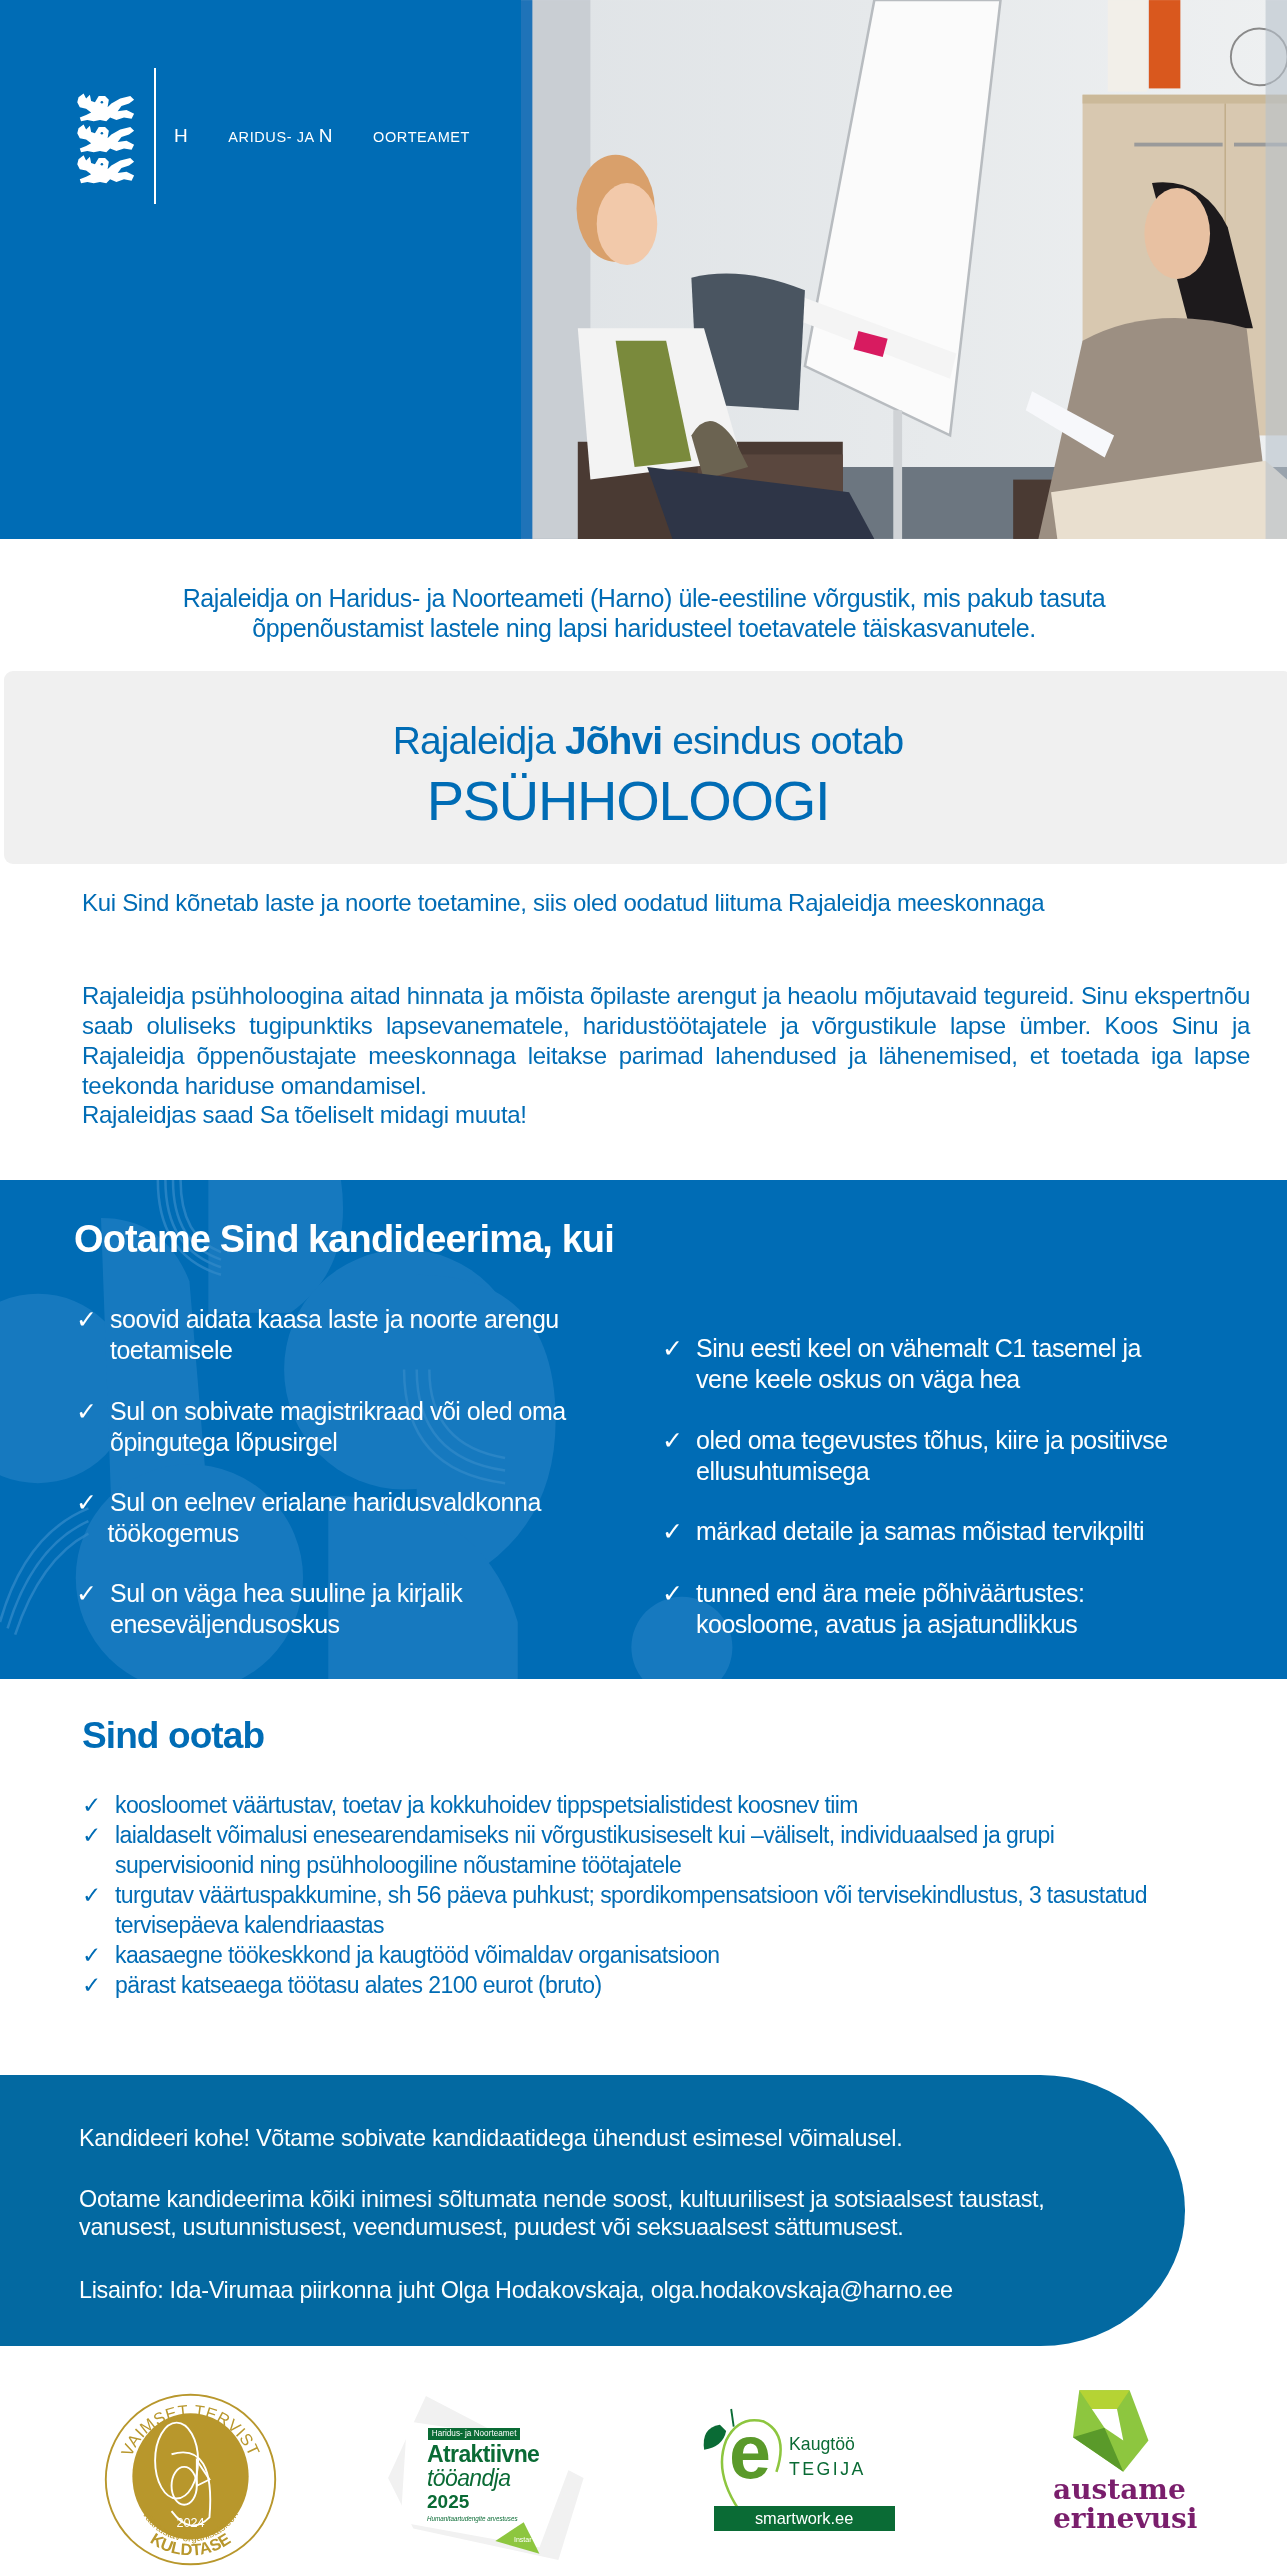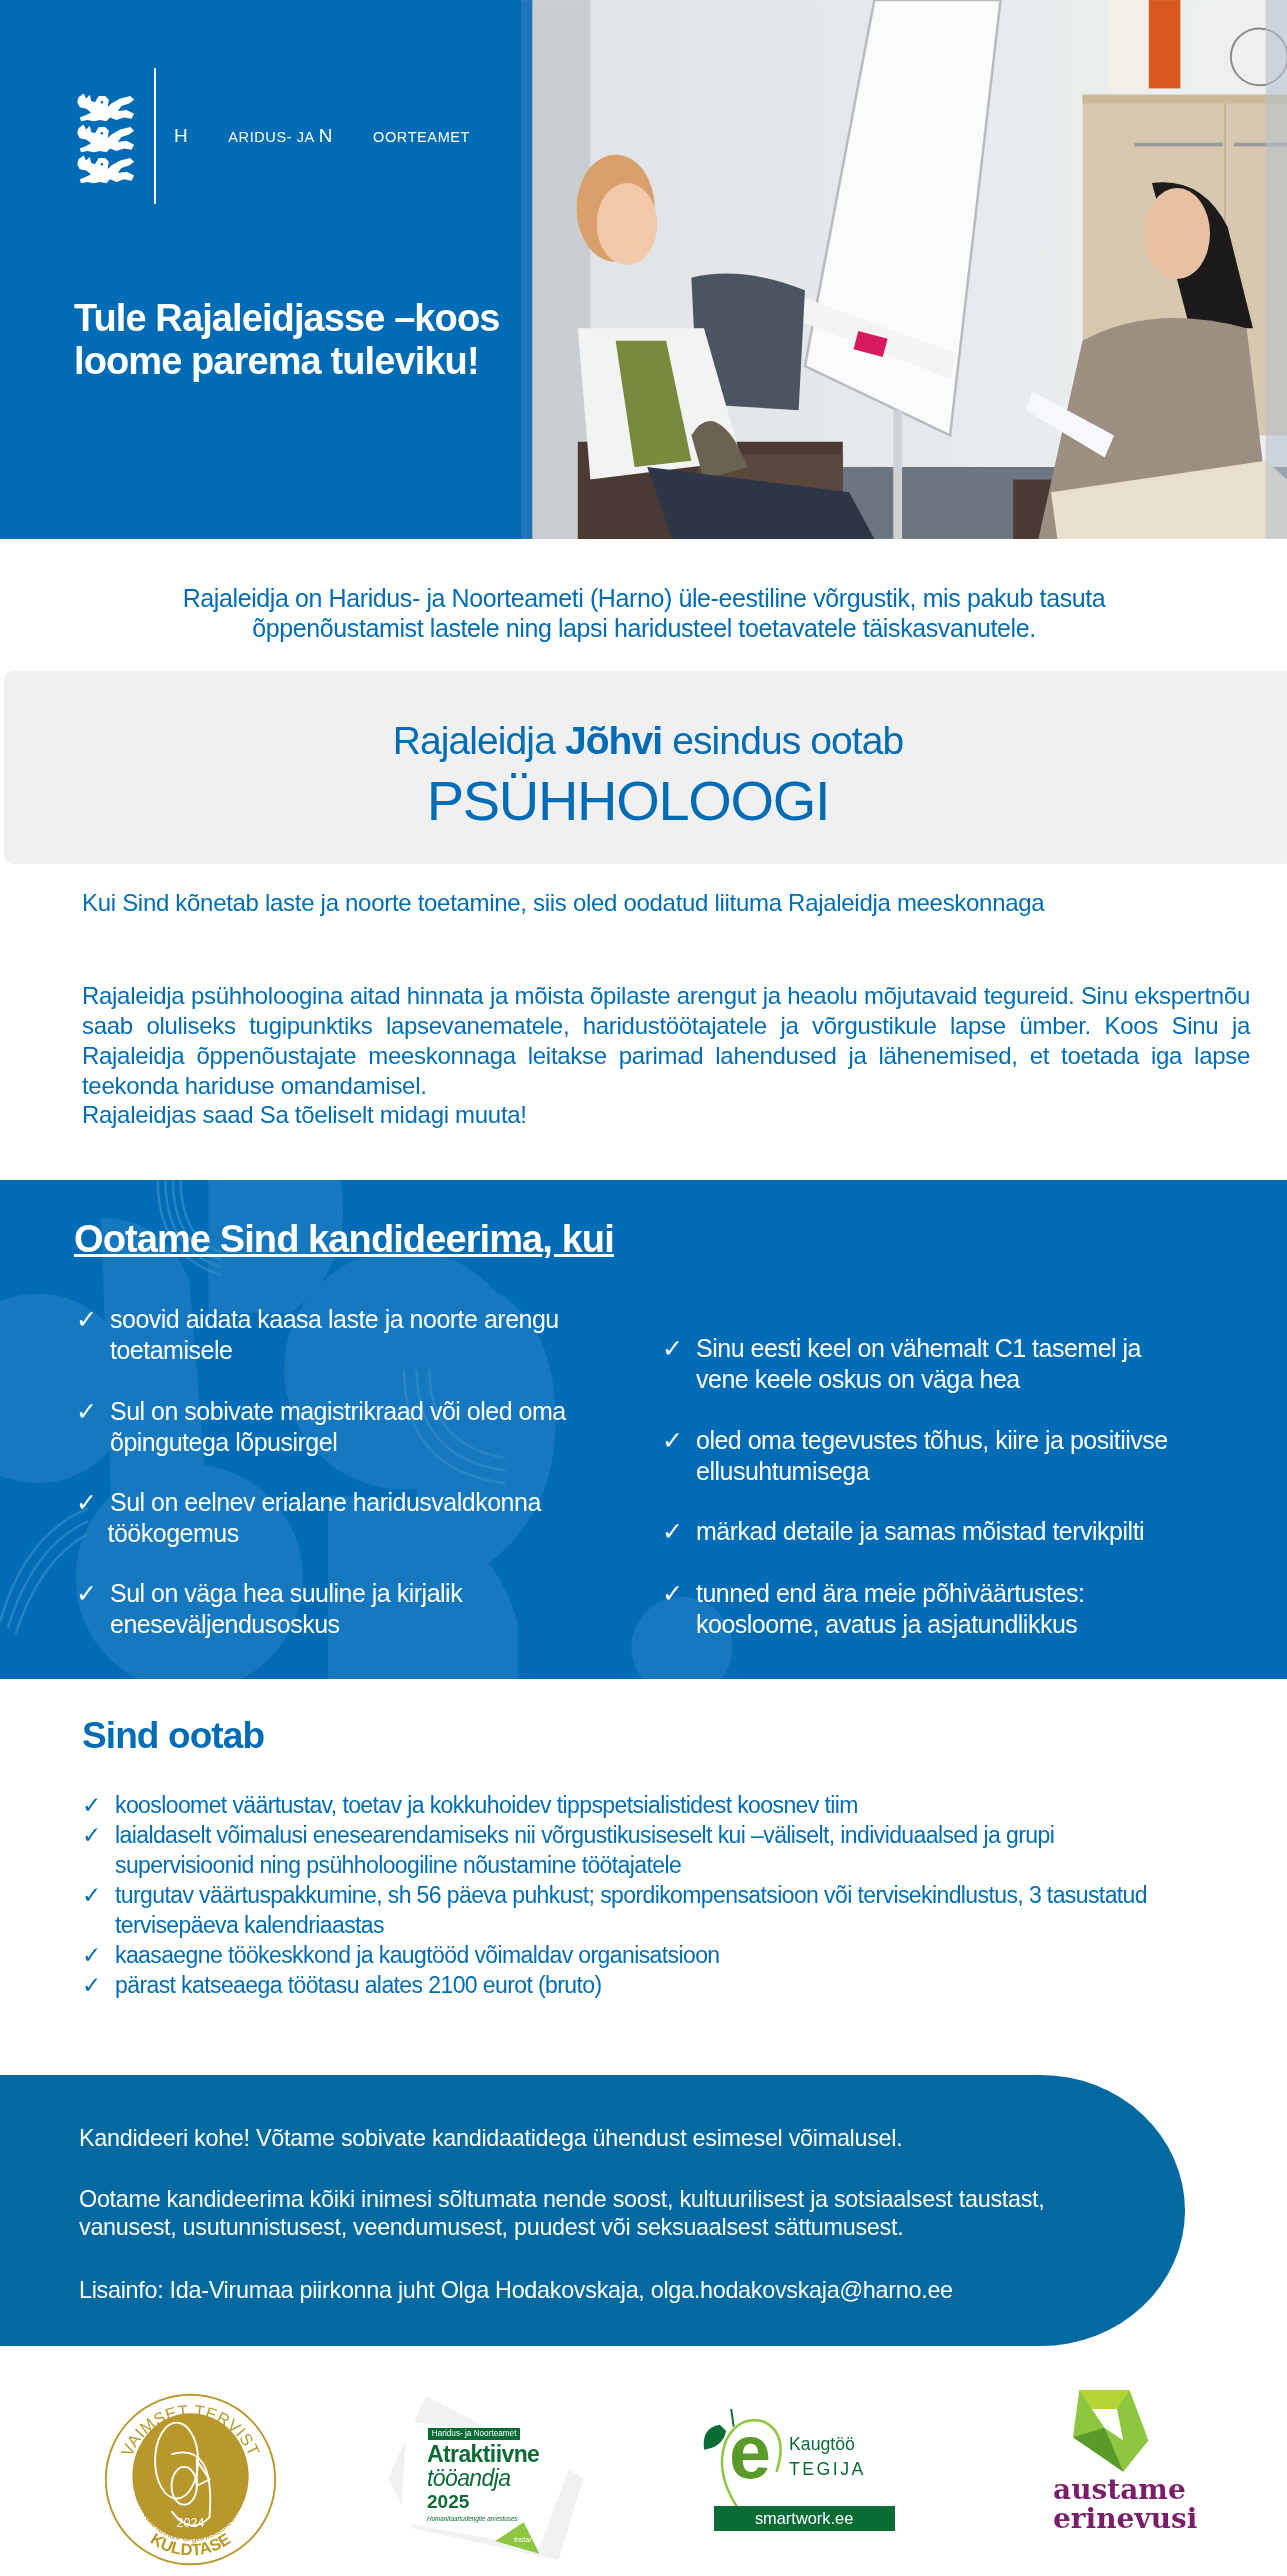--- a/index.html
+++ b/index.html
@@ -26,21 +26,21 @@
   .band-line2 { position: absolute; left: 0; top: 98px; width: 1248px; color: #006cb5; font-size: 56px; line-height: 63px; font-weight: normal; letter-spacing: -1.3px; }
 
   
   .desc { position: absolute; left: 82px; top: 864px; width: 1168px; color: #006cb5; font-size: 24px; line-height: 30px; letter-spacing: -0.3px; }
   .desc p { position: absolute; left: 0; width: 1168px; }
   .desc .justify { text-align: justify; text-align-last: left; }
 
   
   .req { position: absolute; left: 0; top: 1180px; width: 1288px; height: 499px; background: #006cb5; overflow: hidden; }
   .req-deco { position: absolute; left: 0; top: 0; width: 1288px; height: 499px; }
-  .req-title { position: absolute; left: 74px; top: 37px; color: #ffffff; font-size: 38px; line-height: 44px; letter-spacing: -0.9px; white-space: nowrap; text-decoration: underline; }
+  .req-title { position: absolute; left: 74px; top: 37px; color: #ffffff; font-size: 38px; line-height: 44px; letter-spacing: -0.9px; white-space: nowrap; }
   .req-item { position: absolute; color: #ffffff; font-size: 25px; line-height: 31px; letter-spacing: -0.5px; }
   .req-item .chk { position: absolute; left: 0; top: 0; width: 25px; }
   .req-item .txt { position: absolute; left: 34px; top: 0; white-space: nowrap; }
 
   
   .ben-title { position: absolute; left: 82px; top: 1714px; color: #006cb5; font-size: 37px; line-height: 44px; letter-spacing: -0.9px; white-space: nowrap; }
   .ben-list { position: absolute; left: 82px; top: 1790px; width: 1136px; }
   .ben-item { position: relative; color: #006cb5; font-size: 23px; line-height: 30px; letter-spacing: -0.6px; }
   .ben-item .chk { position: absolute; left: 0; top: 0; }
   .ben-item .txt { display: block; padding-left: 33px; }
@@ -72,24 +72,20 @@
     <g fill="#006cb5">
       <circle cx="41" cy="16" r="2"></circle>
         <circle cx="41" cy="65" r="2"></circle>
         <circle cx="41" cy="114" r="2"></circle>
     </g>
   </svg>
   <div class="logo-divider"></div>
   <div class="logo-text">
     <span>H</span><span class="sc">ARIDUS- JA </span><span>N</span><span class="sc">OORTEAMET</span>
   </div>
-  <h1 class="hero-title">
-    <span style="display:block">Tule Rajaleidjasse –koos</span>
-    <span style="display:block">loome parema tuleviku!</span>
-  </h1>
 
   <div class="hero-photo" title="Noor ja psühholoog vestlevad nõustamisruumis">
     <svg width="766" height="539" viewBox="0 0 1214 854">
       <defs>
         <linearGradient id="wall" x1="0" y1="0" x2="1" y2="0">
           <stop offset="0" stop-color="#dfe3e6"></stop>
             <stop offset="1" stop-color="#eef0f1"></stop>
         </linearGradient>
       </defs>
       <rect width="1214" height="854" fill="url(#wall)"></rect>

